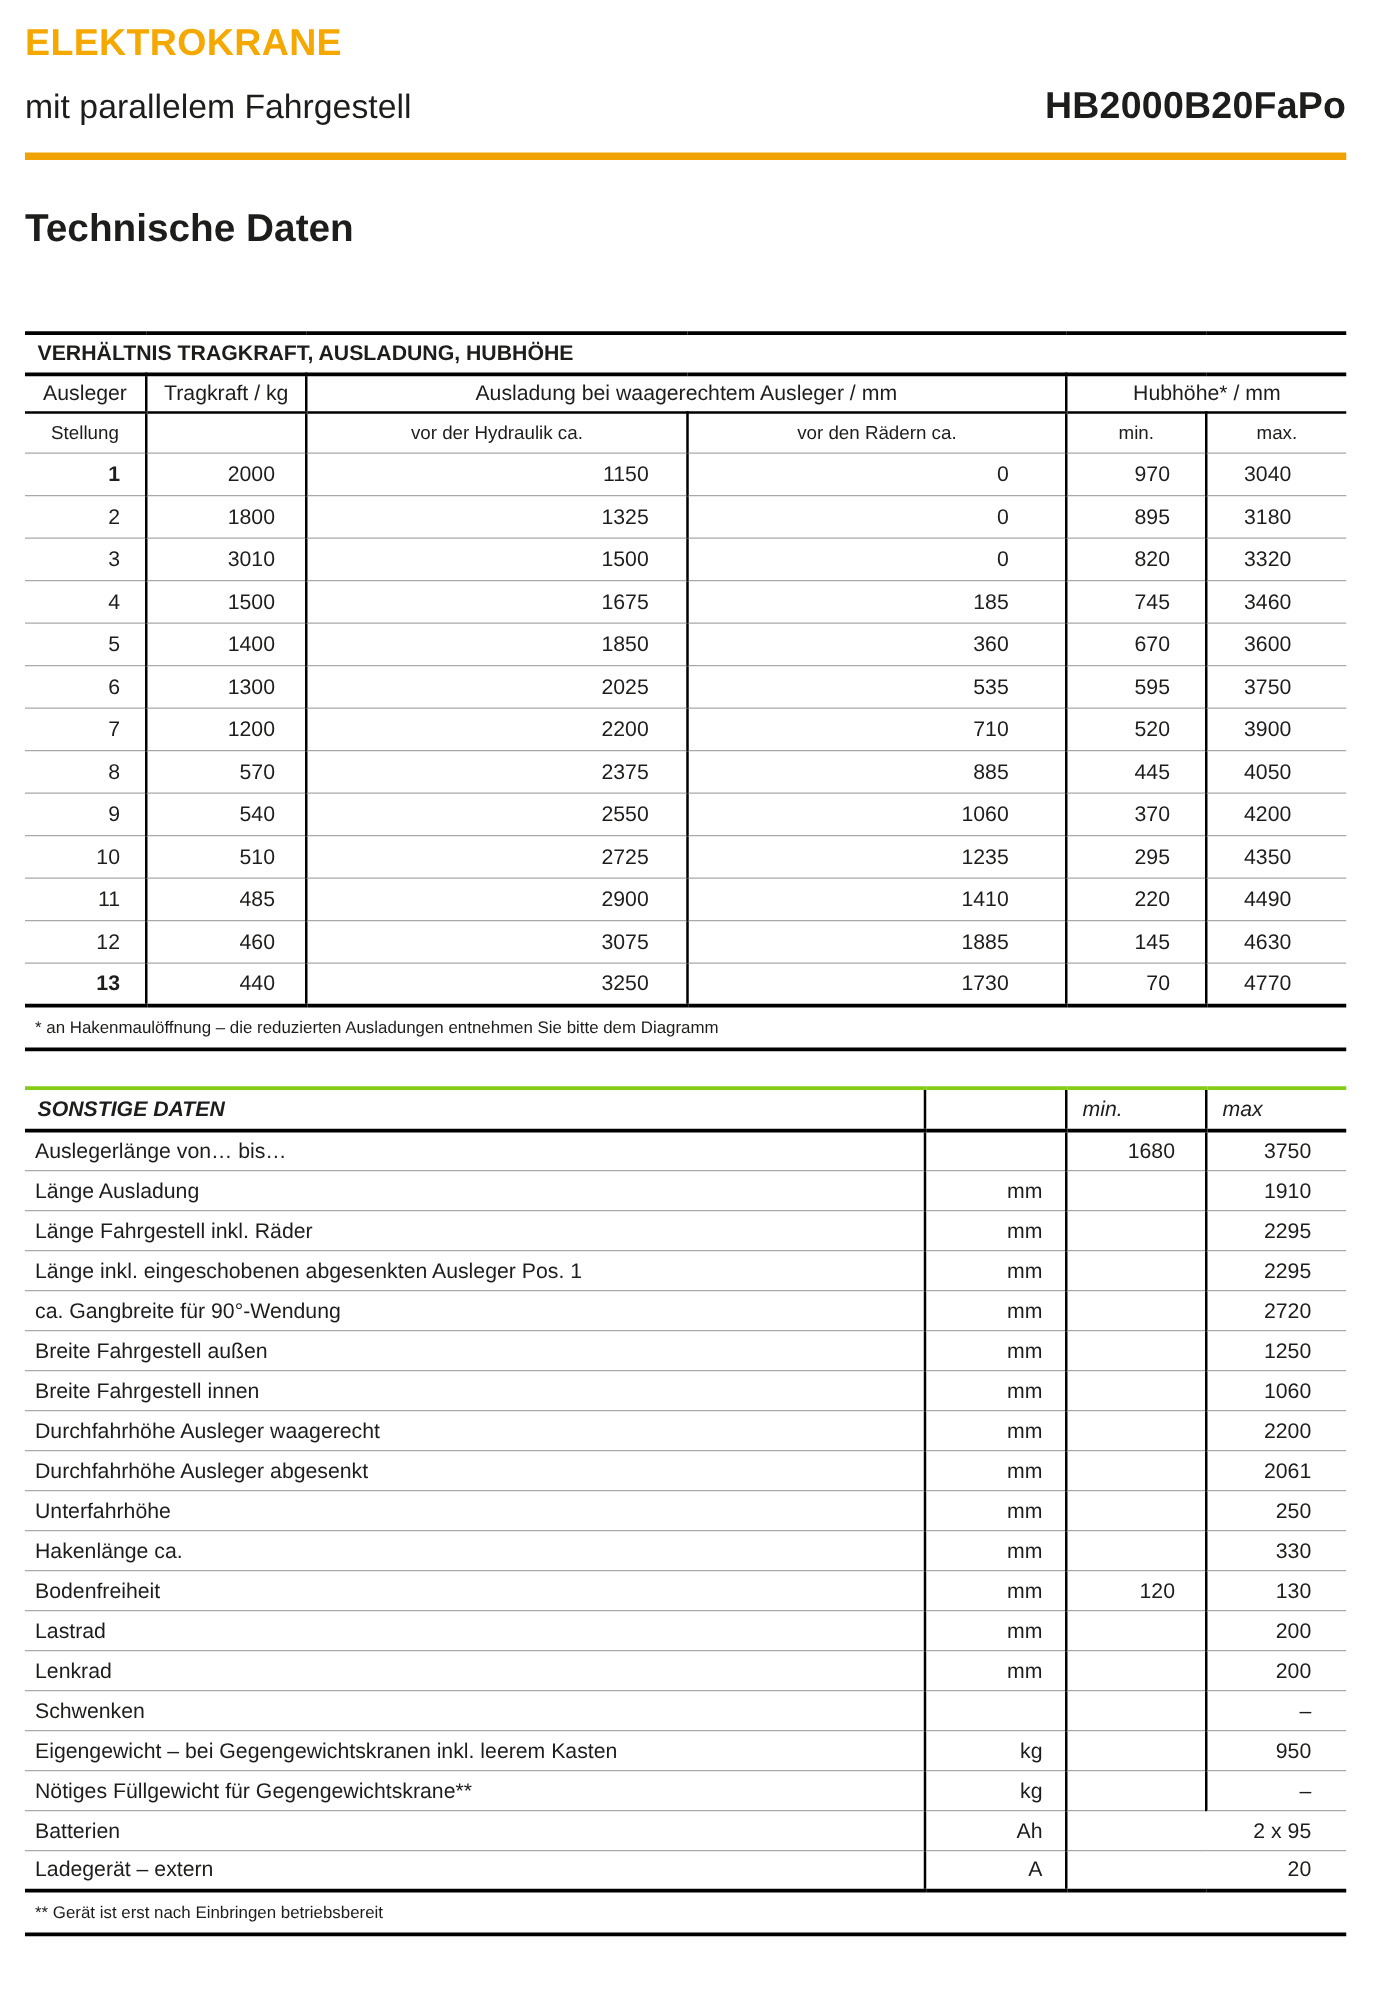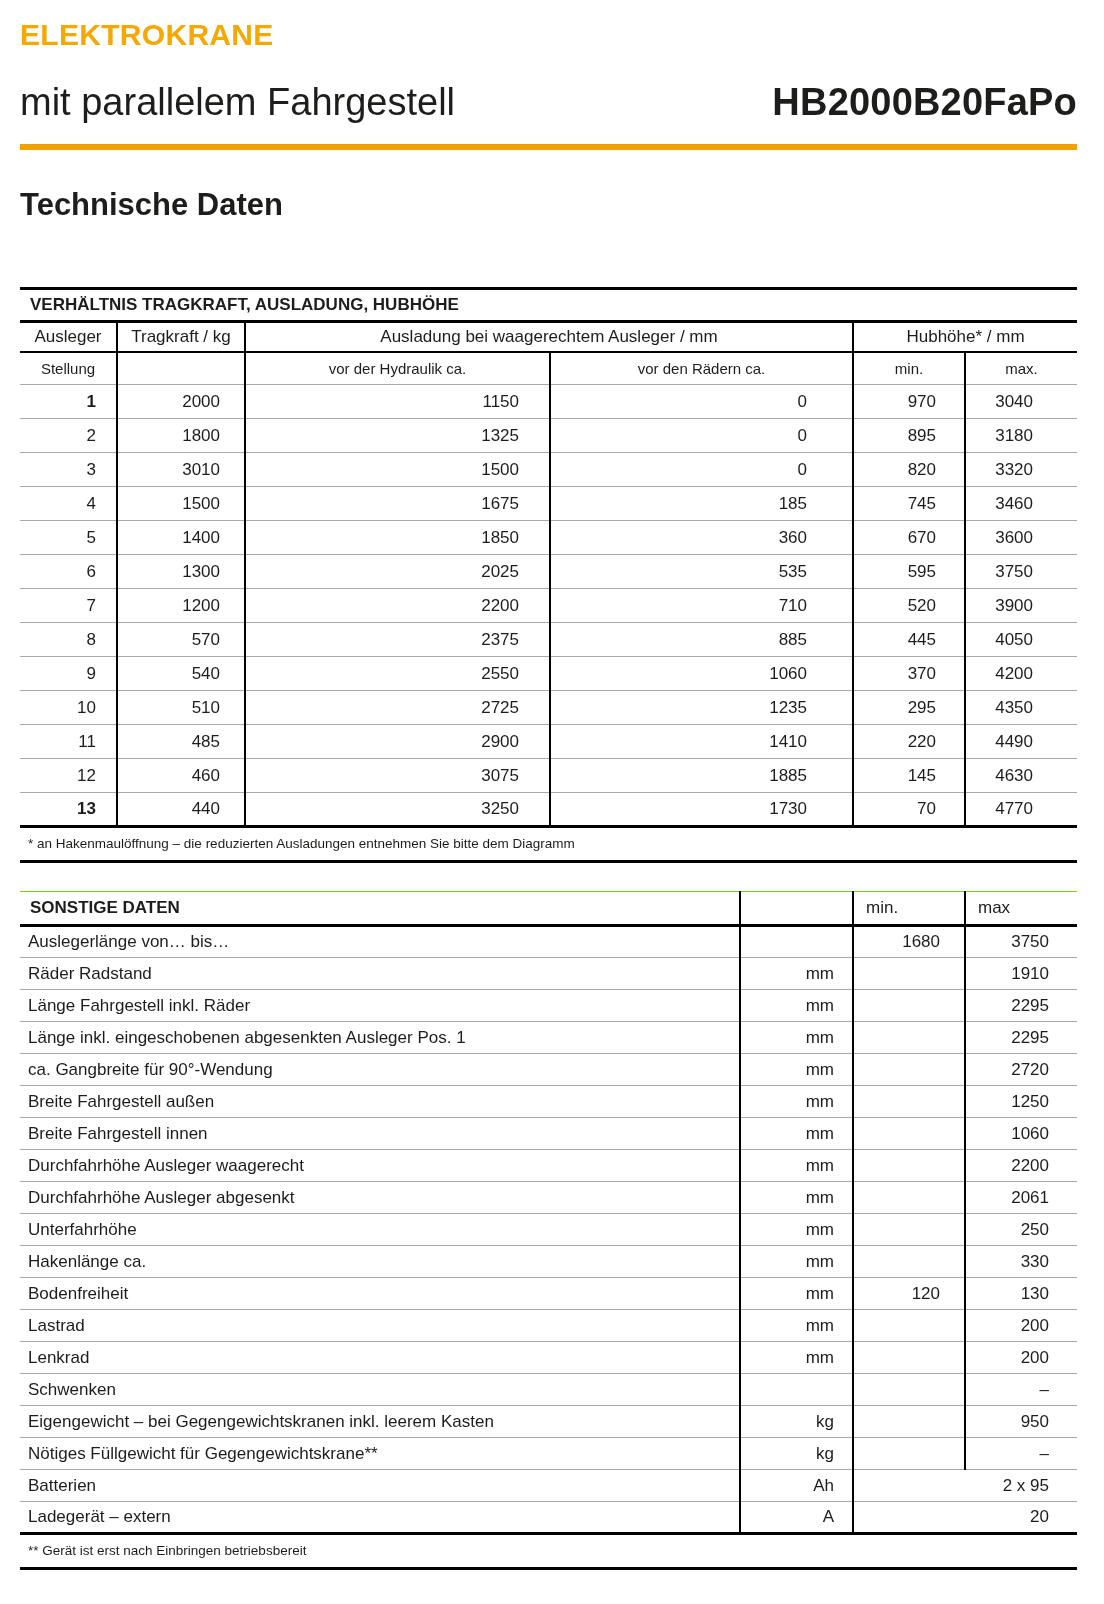--- a/index.html
+++ b/index.html
@@ -3,22 +3,22 @@
 <meta charset="utf-8">
 <style>
   :root { --accent:#F5A800; --rule:#F0A202; --ink:#1d1d1b; --grid:#a9a9a9; }
   * { margin:0; padding:0; box-sizing:border-box; }
   html, body { background:#ffffff; }
   body { font-family:"Liberation Sans", sans-serif; color:var(--ink); }
   .page { width:1104px; height:1604px; padding:18px 27px 0 20px; background:#fff; overflow:hidden; }
 
   .brand { font-size:30px; font-weight:700; color:var(--accent); letter-spacing:.3px; }
   .sub-row { display:flex; justify-content:space-between; align-items:baseline; margin-top:16px; }
-  .subtitle { font-size:38px;margin-top:13px; }
-  .model { font-size:38px; font-weight:700; letter-spacing:.2px; }
+  .subtitle { font-size:27px; }
+  .model { font-size:30px; font-weight:700; letter-spacing:.2px; }
   .rule { height:6px; background:var(--rule); margin-top:20px; }
   .page-title { font-size:31px; font-weight:700; margin-top:37px; }
 
   table { border-collapse:collapse; table-layout:fixed; width:1057px; }
   th { font-weight:normal; }
   .v { border-left:2px solid #000; }
   .bold-first td:first-child { font-weight:700; }
 
   
   .cap-table { margin-top:64px; }
@@ -32,21 +32,21 @@
   .c-tragkraft { padding-right:24px; }
   .c-hydraulik { padding-right:30px; }
   .c-raedern  { padding-right:45px; }
   .c-min { padding-right:28px; }
   .c-max { padding-right:44px; }
 
   .footnote { width:1057px; font-size:13.5px; padding:8px 0 9px 8px; border-bottom:3px solid #000; }
 
   
   .other-table { margin-top:28px; }
-  .other-table thead th { border-top:1px solid #84cc16; border-bottom:3px solid #000; font-size:17px; height:34px; text-align:left; }
+  .other-table thead th { border-top:3px solid #84cc16; border-bottom:3px solid #000; font-size:17px; height:34px; text-align:left;font-style:italic; }
   .t2-title { font-weight:700; padding-left:10px; }
   .t2-minmax { padding-left:12px; }
   .other-table td { border-bottom:1px solid var(--grid); font-size:17px; height:32px; }
   .other-table tbody tr:last-child td { border-bottom:3px solid #000; }
   .o-label { text-align:left; padding-left:8px; }
   .o-unit { text-align:right; padding-right:18px; }
   .o-min { text-align:right; padding-right:24px; }
   .o-max { text-align:right; padding-right:28px; }
   .o-span { text-align:right; padding-right:28px; }
 </style>
@@ -219,21 +219,21 @@
       </tr>
     </thead>
     <tbody id="other-body">
         <tr>
     <td class="o-label">Auslegerlänge von… bis…</td>
     <td class="o-unit v"></td>
     <td class="o-min v">1680</td>
     <td class="o-max v">3750</td>
   </tr>
         <tr>
-    <td class="o-label">Räder Radstand</td>
+    <td class="o-label">Länge Ausladung</td>
     <td class="o-unit v">mm</td>
     <td class="o-min v"></td>
     <td class="o-max v">1910</td>
   </tr>
         <tr>
     <td class="o-label">Länge Fahrgestell inkl. Räder</td>
     <td class="o-unit v">mm</td>
     <td class="o-min v"></td>
     <td class="o-max v">2295</td>
   </tr>

